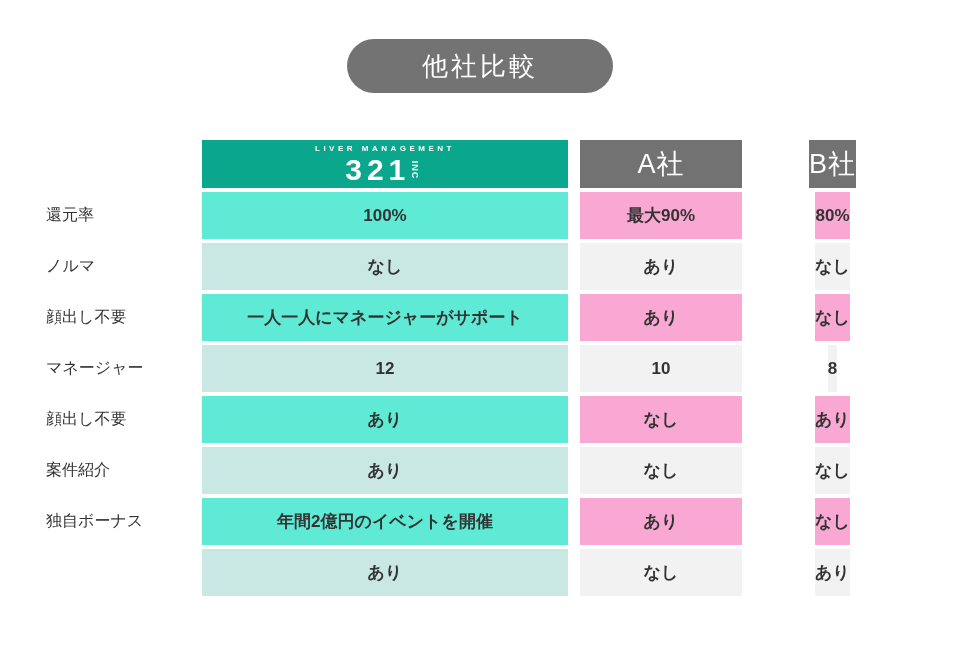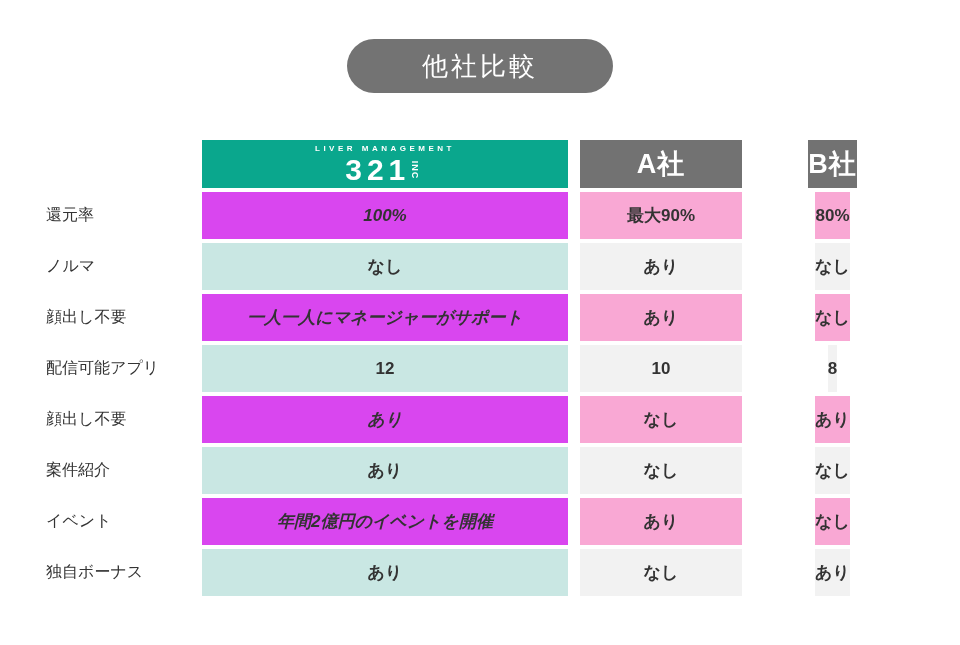--- a/index.html
+++ b/index.html
@@ -41,27 +41,27 @@
     display: flex; align-items: center; justify-content: center;
     font-weight: bold; font-size: 17px; color: #333333;
     text-align: center;
   }
 
   
   .main-header {
     background: #0aa78d;
     flex-direction: column; justify-content: center;
   }
-  .main-cell.alt-dark  { background: #d946ef; font-style: italic; }
+  .main-cell.alt-dark  { background: #5eead4; }
   .main-cell.alt-light { background: #c9e7e3; }
 
   
   .gray-header {
     background: #727272; color: #ffffff;
-    font-size: 27px; font-weight: bold; letter-spacing: 1px;
+    font-size: 27px; font-weight: normal; letter-spacing: 1px;
   }
   .gray-cell.alt-dark  { background: #f9a8d4; }
   .gray-cell.alt-light { background: #f2f2f2; }
 
   
   .logo { display: flex; flex-direction: column; align-items: center; }
   .logo-sub {
     color: #ffffff; font-size: 8px; font-weight: bold;
     letter-spacing: 3.5px; margin-bottom: 2px; white-space: nowrap;
   }
@@ -83,24 +83,23 @@
 
   <div class="pill">他社比較</div>
 
   <div class="table">
 
     <div class="col col-labels">
       <div class="spacer"></div>
       <div class="label-cell">還元率</div>
       <div class="label-cell">ノルマ</div>
       <div class="label-cell">顔出し不要</div>
-      <div class="label-cell">配信可能アプリ</div>
+      <div class="label-cell">マネージャー</div>
       <div class="label-cell">顔出し不要</div>
       <div class="label-cell">案件紹介</div>
-      <div class="label-cell">イベント</div>
       <div class="label-cell">独自ボーナス</div>
     </div>
 
     <div class="col col-main">
       <div class="cell header main-header">
         <div class="logo">
           <div class="logo-sub">LIVER MANAGEMENT</div>
           <div class="logo-row">
             <span class="logo-main">321</span>
             <span class="logo-inc">INC</span>

